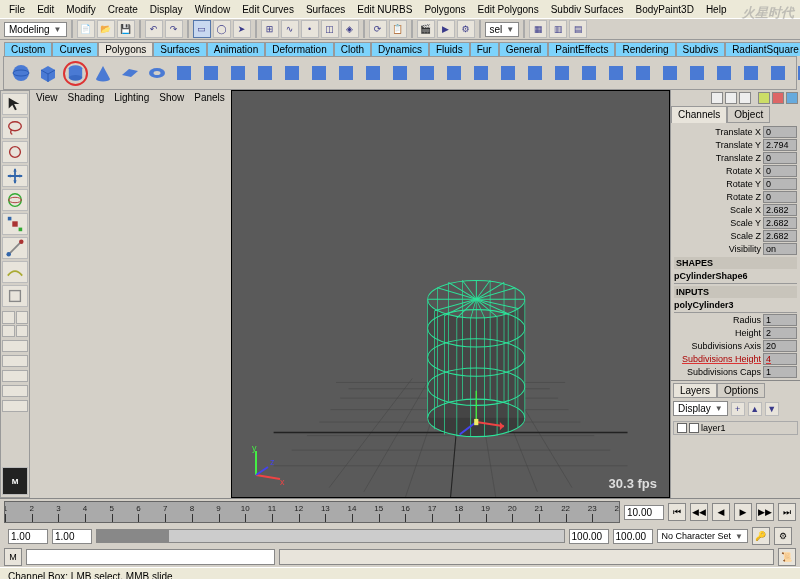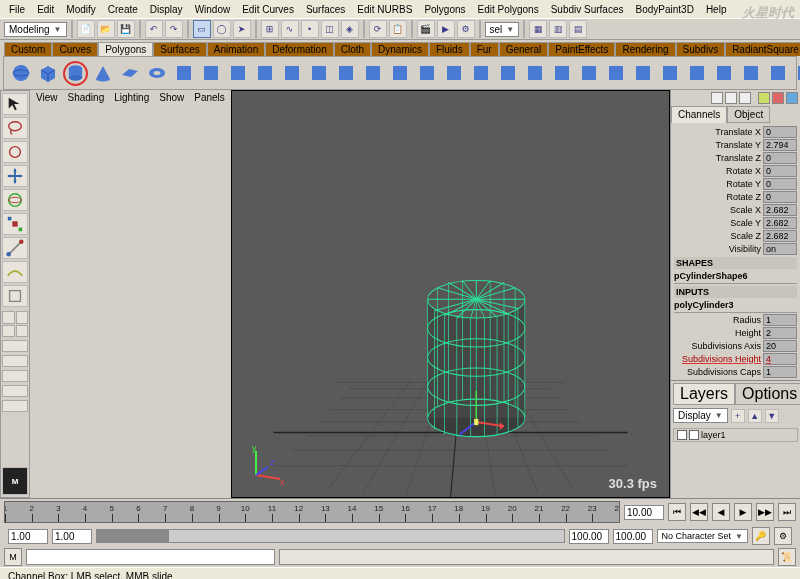--- a/index.html
+++ b/index.html
@@ -72,21 +72,21 @@
   padding: 0 4px;
   gap: 0;
   font-size: 10px;
   height: 16px;
   align-items: flex-end;
 }
 .shelf-tabs span {
   padding: 1px 6px;
   border: 1px solid #999;
   border-bottom: none;
-  background: #a16207;
+  background: #7dd3fc;
   cursor: default;
 }
 .shelf-tabs span.active { background: #e8e4db; }
 .shelf {
   background: #d4d0c8;
   border: 1px solid #999;
   padding: 3px 5px;
   display: flex;
   align-items: center;
   gap: 3px;
@@ -165,21 +165,21 @@
 .channel-body { background:#d4d0c8; padding:2px 3px; overflow:hidden;}
 .chan-title{ font-size:10px; font-weight:bold; padding:2px 0; border-bottom:1px solid #999;}
 .chan-row{ display:flex; justify-content:flex-end; align-items:center; height:13px; }
 .chan-row .lbl{ text-align:right; flex:1; padding-right:2px; font-size:9px;}
 .chan-row .val{ width:34px; background:#b8b8b8; border:1px solid #888; padding:0 2px; font-size:9px; text-align:left;}
 .chan-row.hl .lbl,.chan-row.hl .val{ color:#a00;}
 .chan-row.hl{ text-decoration:underline; text-decoration-color:#d33;}
 .chan-section{ font-size:9px; font-weight:bold; background:#c8c4bb; padding:1px 2px; margin-top:2px;}
 
 .layers-section{ border-top:1px solid #888; background:#d4d0c8; flex:1; padding:2px;}
-.layers-tabs{ display:flex; font-size:16px;align-items:flex-end;}
+.layers-tabs{ display:flex; font-size:10px;align-items:flex-end;}
 .layers-tabs span{ padding:1px 6px; border:1px solid #999;}
 .layers-tabs span.active{ background:#e8e4db;}
 .layers-row{display:flex;align-items:center;gap:3px;padding:3px 0;}
 .layer-item{display:flex;align-items:center;gap:2px; border:1px solid #aaa; padding:1px 3px; margin-top:2px;}
 .layer-item .box{width:10px;height:10px;border:1px solid #666;background:#fff;}
 
 .time-area{ background:#d4d0c8; border-top:1px solid #888;}
 .timeline{ display:flex; align-items:center; height:26px; padding:2px 4px; gap:4px;}
 .timeline-ruler{ flex:1; height:22px; background:#aaa; border:1px solid #666; position:relative; overflow:hidden;}
 .tick{position:absolute; bottom:0; width:1px; height:8px; background:#333;}

